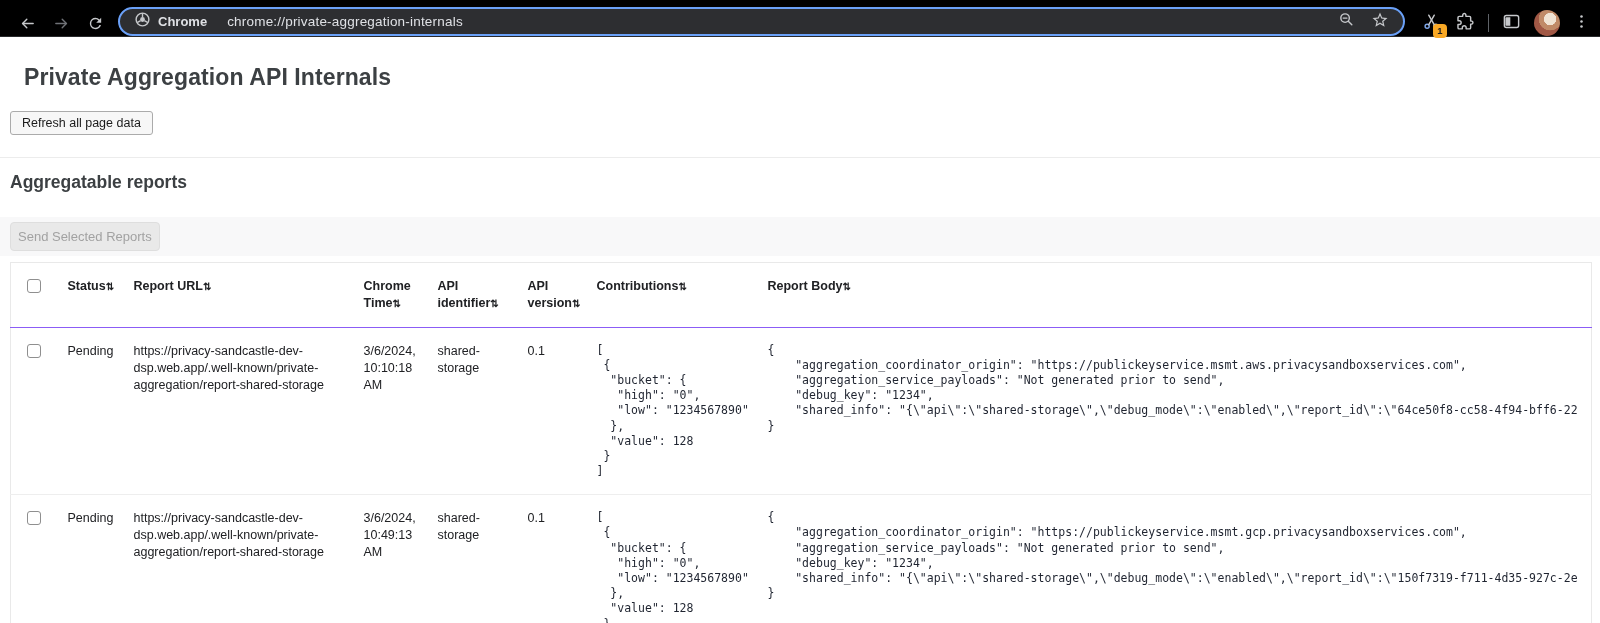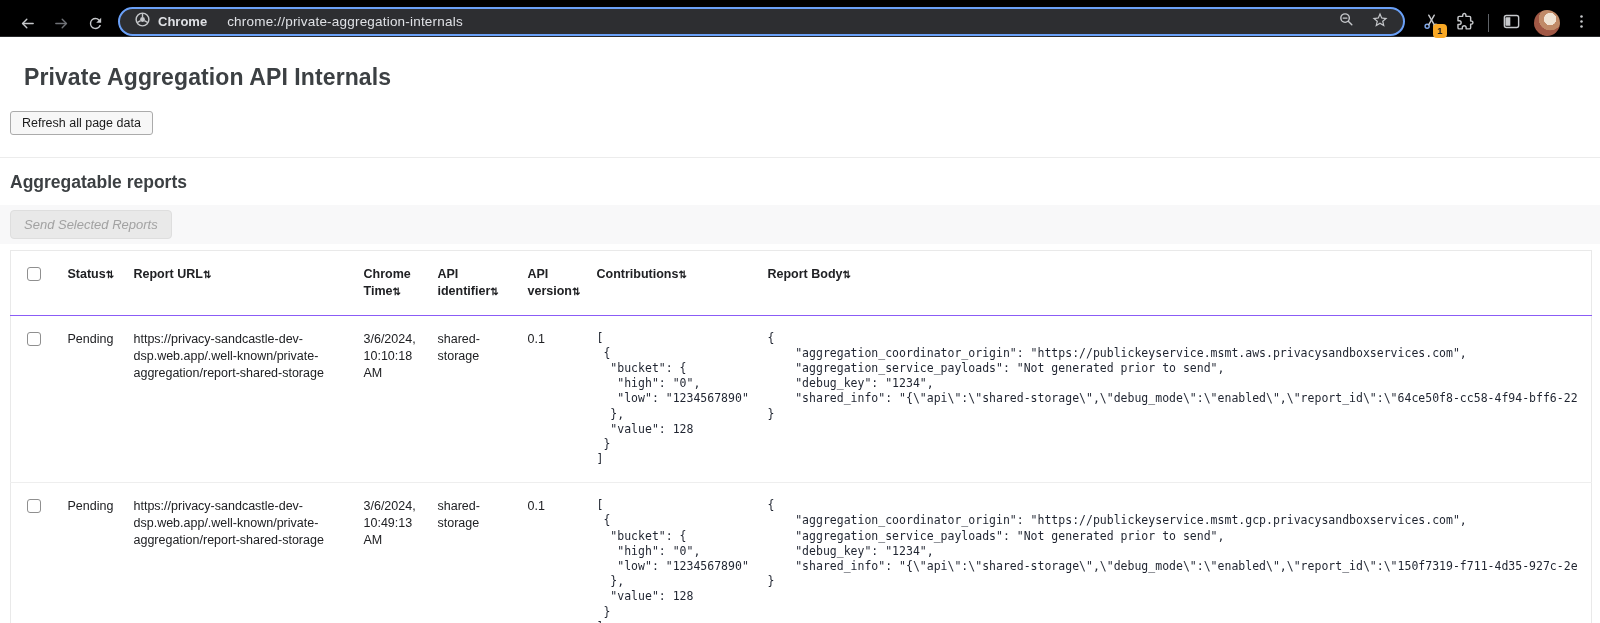--- a/index.html
+++ b/index.html
@@ -32,25 +32,25 @@
             background:radial-gradient(circle at 62% 35%, #f0e3d3 0 26%, #c08a67 27% 48%, #a15845 49% 74%, #6e3328 75%); }
 
   
   .page { padding:0 10px; color:#202124; }
   h1.page-title { font-size:23px; font-weight:700; color:#3c4043; margin:27px 14px 20px; letter-spacing:.1px; }
   .btn-row { display:flex; gap:15px; }
   .std-btn { font-family:"Liberation Sans",sans-serif; font-size:12.5px; color:#1b1b1b;
              background:#f7f7f7; border:1px solid #ababab; border-radius:3px;
              padding:4px 11px; cursor:pointer; }
   hr.section-divider { border:none; border-top:1px solid #ececec; margin:22px -10px 14px; }
-  h2.section-title { font-size:17.5px; font-weight:700; color:#3c4043; margin:14px 0 12px; }
+  h2.section-title { font-size:17.5px; font-weight:700; color:#3c4043; margin:14px 0 24px; }
   .send-bar { background:#f8f8f9; margin:0 -10px; padding:5px 10px; }
   .send-btn { font-family:"Liberation Sans",sans-serif; font-size:13px; color:#a2a2a2;
               background:#e9e9e9; border:1px solid #dedede; border-radius:4px;
-              padding:6px 13px;font-style:italic; }
+              padding:6px 7px; }
 
   
   table.reports { border-collapse:collapse; table-layout:fixed; width:1582px;
                   margin-top:6px; border:1px solid #e9e9e9; }
   .reports th, .reports td { text-align:left; vertical-align:top;
                              padding:15px 14px 15px 0; font-size:12.5px; }
   .reports thead th { font-weight:700; color:#202124; line-height:1.35;
                       border-bottom:1px solid #8b5cf6; cursor:pointer; }
   .reports tbody tr + tr td { border-top:1px solid #eeeeee; }
   .reports td { color:#202124; line-height:1.35; overflow-wrap:break-word; }

